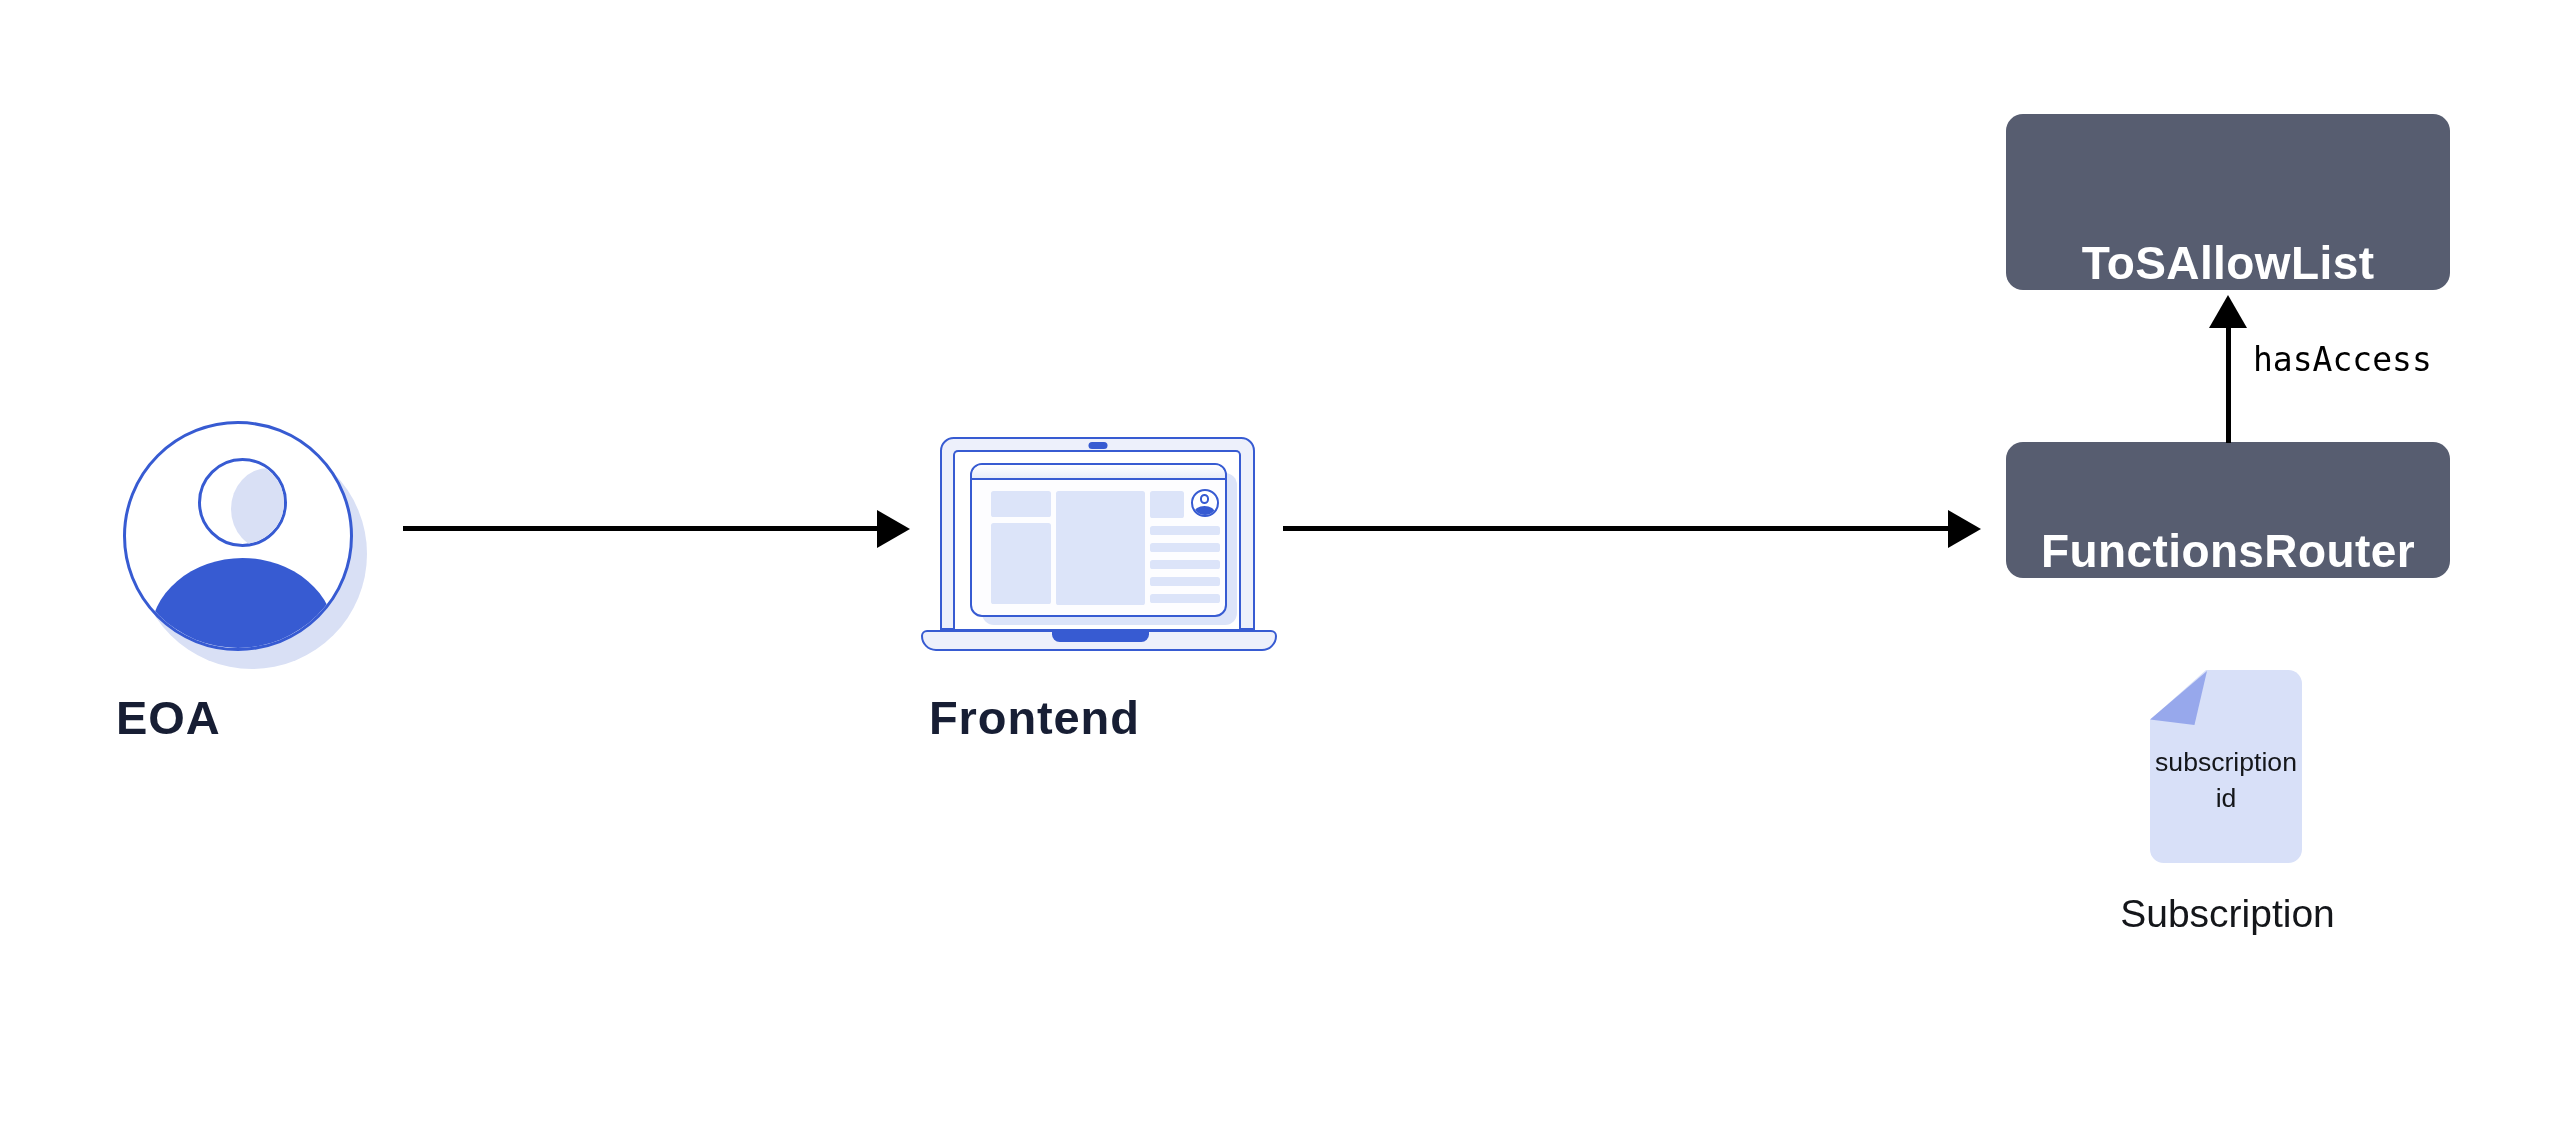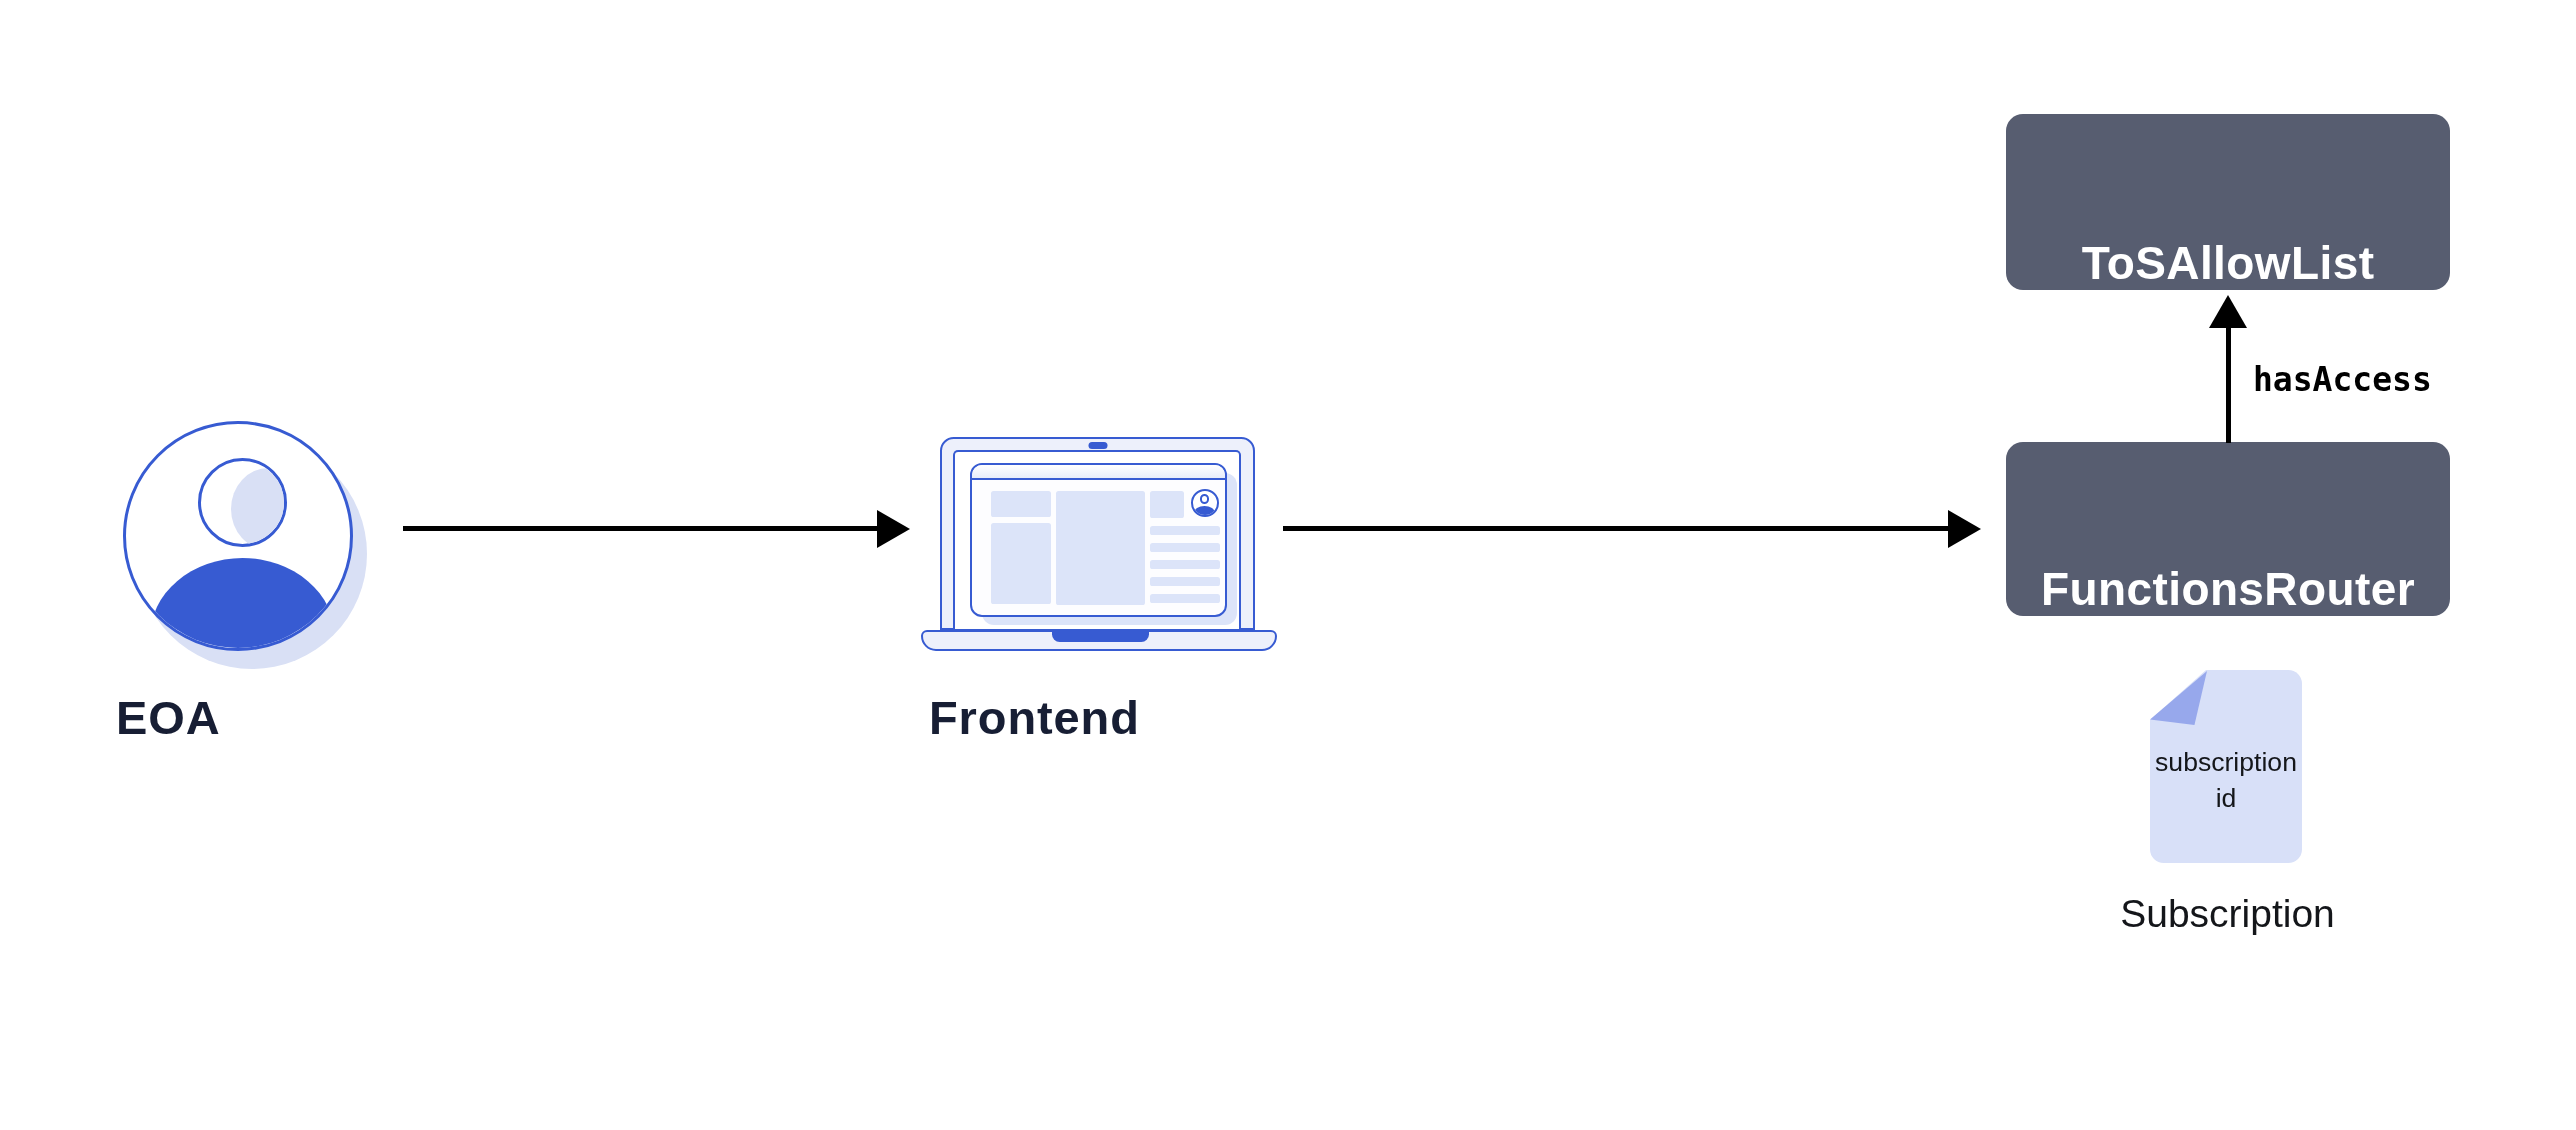--- a/index.html
+++ b/index.html
@@ -54,21 +54,21 @@
     border-radius: 17px;
     display: flex;
     align-items: flex-end;
     justify-content: center;
     color: #ffffff;
     font-weight: 700;
     font-size: 46px;
     letter-spacing: 0.4px;
   }
   .box-tos { top: 114px; height: 176px; }
-  .box-router { top: 442px; height: 174px; }
+  .box-router { top: 442px; height: 136px; }
 
   
   .eoa-shadow {
     position: absolute; left: 137px; top: 439px;
     width: 230px; height: 230px; border-radius: 50%;
     background: #D9E0F5;
   }
   .eoa-circle {
     position: absolute; left: 123px; top: 421px;
     width: 230px; height: 230px; border-radius: 50%;
@@ -231,21 +231,21 @@
   <div class="contract-box box-tos">
     <span>ToSAllowList</span>
   </div>
 
   <div class="contract-box box-router">
     <span>FunctionsRouter</span>
   </div>
 
   <div class="arrow-head-up" style="left:2209px; top:295px;"></div>
   <div class="arrow-line-v" style="left:2226px; top:326px; height:117px;"></div>
-  <div class="mono-label" style="left:2253px; top:360px;font-weight:bold;">hasAccess</div>
+  <div class="mono-label" style="left:2253px; top:340px;">hasAccess</div>
 
   <div class="doc-body"></div>
   <div class="doc-fold"></div>
   <div class="doc-text">
     <div>subscription</div>
     <div>id</div>
   </div>
   <div class="doc-caption">
     <div>Subscription</div>
   </div>

